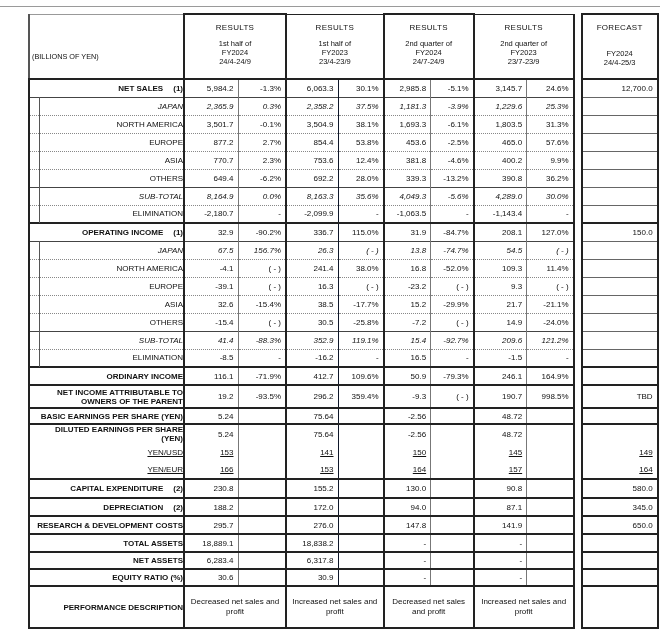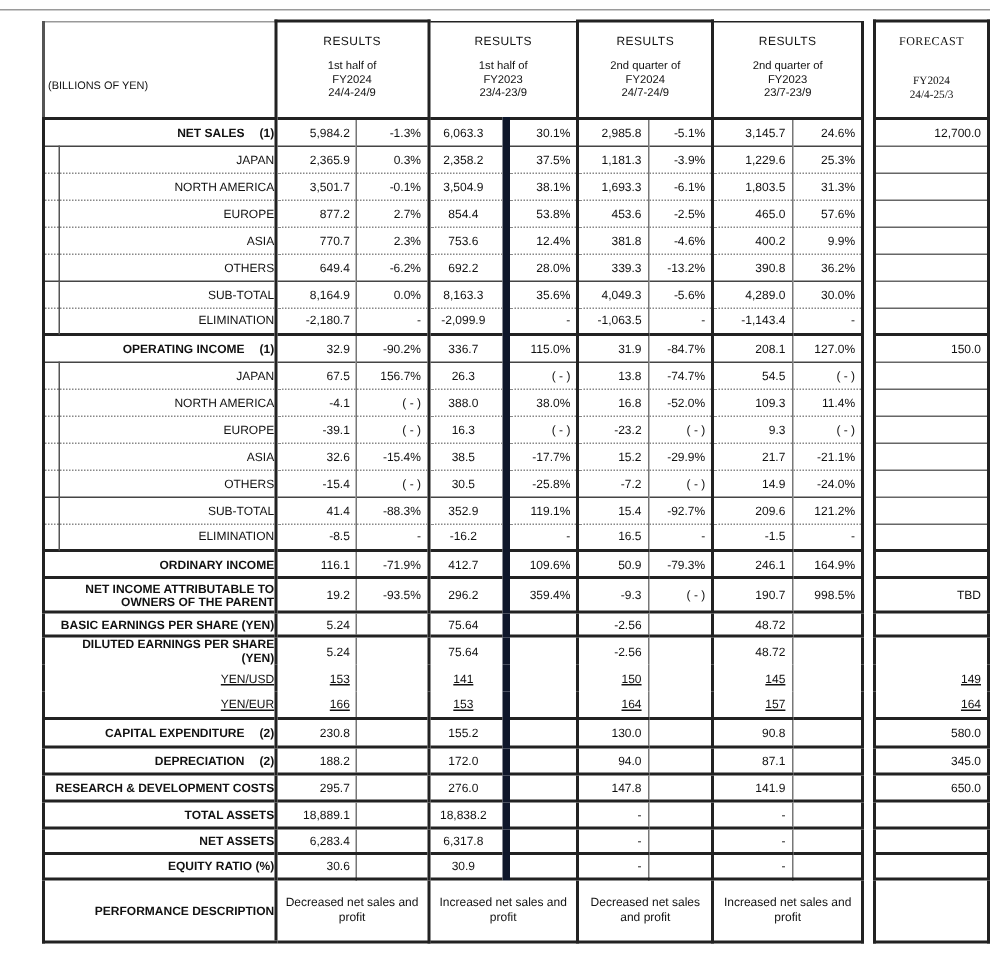--- a/index.html
+++ b/index.html
@@ -11,52 +11,52 @@
   .topline{position:absolute;left:0;top:6px;width:660px;height:1px;background:#9a9a9a;}
   table{border-collapse:collapse;table-layout:fixed;position:absolute;left:28px;top:13px;}
   th,td{padding:0;font-size:8px;font-weight:normal;vertical-align:middle;box-sizing:border-box;}
   
   thead tr{height:65px;}
   thead th{border-bottom:2px solid #222;vertical-align:top;text-align:center;}
   th.lab{vertical-align:bottom;text-align:left;padding:0 0 17px 2px;font-size:7.3px;
          border-left:2px solid #555;border-top:1px solid #999;}
   th.gh{border:2px solid #222;}
   th.gh.thin{border-top-width:1px;}
-  th.fch{border:2px solid #222;font-family:Liberation Serif, serif;}
+  th.fch{border:2px solid #222;}
   .ht{margin-top:8px;font-size:8px;letter-spacing:.3px;}
   .hp{margin-top:7px;font-size:7.5px;line-height:9px;}
   th.fch .hp{margin-top:17px;}
   th.sp,td.sp{border:none !important;background:#fff;}
   
   tbody tr{height:18px;}
   tr.t23{height:23px;} tr.t16{height:16px;} tr.t19{height:19px;}
   tr.t17{height:17px;} tr.t42{height:42px;}
   td.lab{text-align:right;padding-left:3px;position:relative;border-left:2px solid #222;line-height:9px;}
   td.lab.ind{padding-left:14px;}
   td.lab.ind::before{content:"";position:absolute;left:9px;top:-1px;bottom:-1px;border-left:1px solid #555;}
   td.lab.ind2{padding-left:12px;}
   tr.b td.lab{font-weight:bold;}
   .mk{margin-left:10px;}
   td.n{text-align:right;padding-right:4px;white-space:nowrap;}
   
   td.c1{border-left:2px solid #222;border-right:1px solid #777;}
   td.c2{border-right:2px solid #222;}
-  td.c3{border-right:5px solid #0f172a;text-align:center;}
+  td.c3{border-right:1px solid #0f172a;}
   td.c4{border-right:2px solid #222;padding-left:13px;}
   td.c5{border-right:1px solid #777;}
   td.c6{border-right:2px solid #222;}
   td.c7{border-right:1px solid #777;}
   td.c8{border-right:2px solid #222;}
   td.fc{border-left:2px solid #222;border-right:2px solid #222;}
   td.desc{text-align:center;padding:0 5px;line-height:10px;}
   td.d1{border-left:2px solid #222;border-right:2px solid #222;}
   td.d2,td.d3,td.d4{border-right:2px solid #222;}
   
   tr.major td{border-top:2px solid #222;}
-  tr.solid td{border-top:1px solid #444;}
+  tr.solid td{border-top:1px solid #444;font-style:italic;}
   tr.dot td{border-top:1px dotted #888;}
   tr.nn td{border-top:none;text-decoration:underline;}
   tr.solid td.fc,tr.dot td.fc{border-top:1px solid #666;}
   tbody tr:last-child td{border-bottom:2px solid #222;}
 </style>
 </head>
 <body>
 
 <div class="topline"></div>
 
@@ -249,21 +249,21 @@
         <td class="n c6">-74.7%</td>
         <td class="n c7">54.5</td>
         <td class="n c8">( - )</td>
         <td class="sp"></td>
         <td class="fc n"></td>
       </tr>
       <tr class="dot">
         <td class="lab ind"><span>NORTH AMERICA</span></td>
         <td class="n c1">-4.1</td>
         <td class="n c2">( - )</td>
-        <td class="n c3">388.0</td>
+        <td class="n c3">241.4</td>
         <td class="n c4">38.0%</td>
         <td class="n c5">16.8</td>
         <td class="n c6">-52.0%</td>
         <td class="n c7">109.3</td>
         <td class="n c8">11.4%</td>
         <td class="sp"></td>
         <td class="fc n"></td>
       </tr>
       <tr class="dot">
         <td class="lab ind"><span>EUROPE</span></td>

